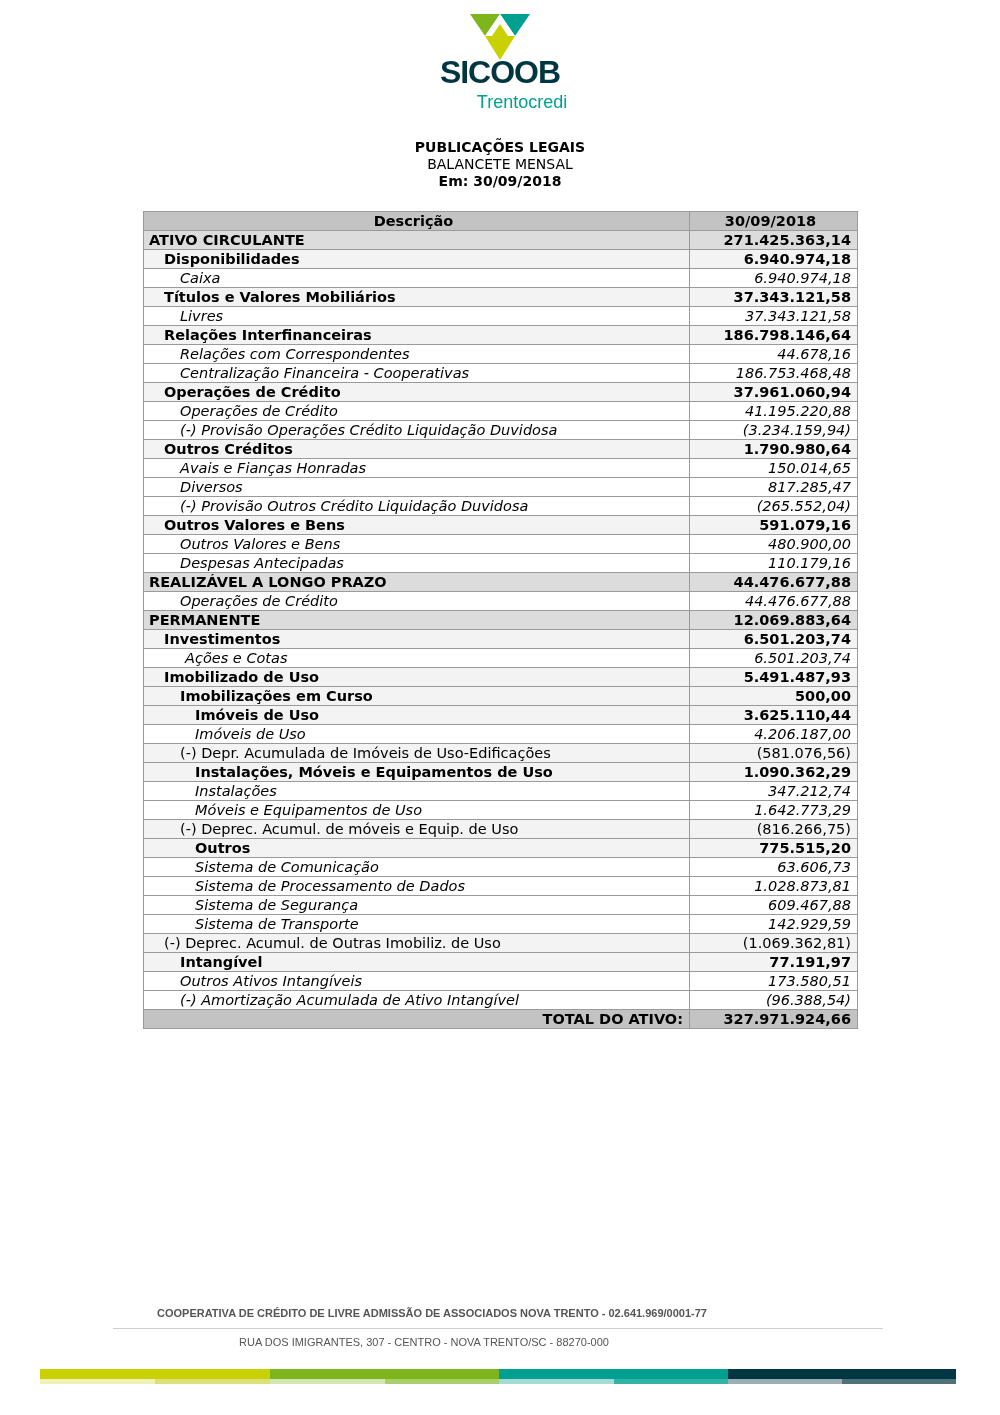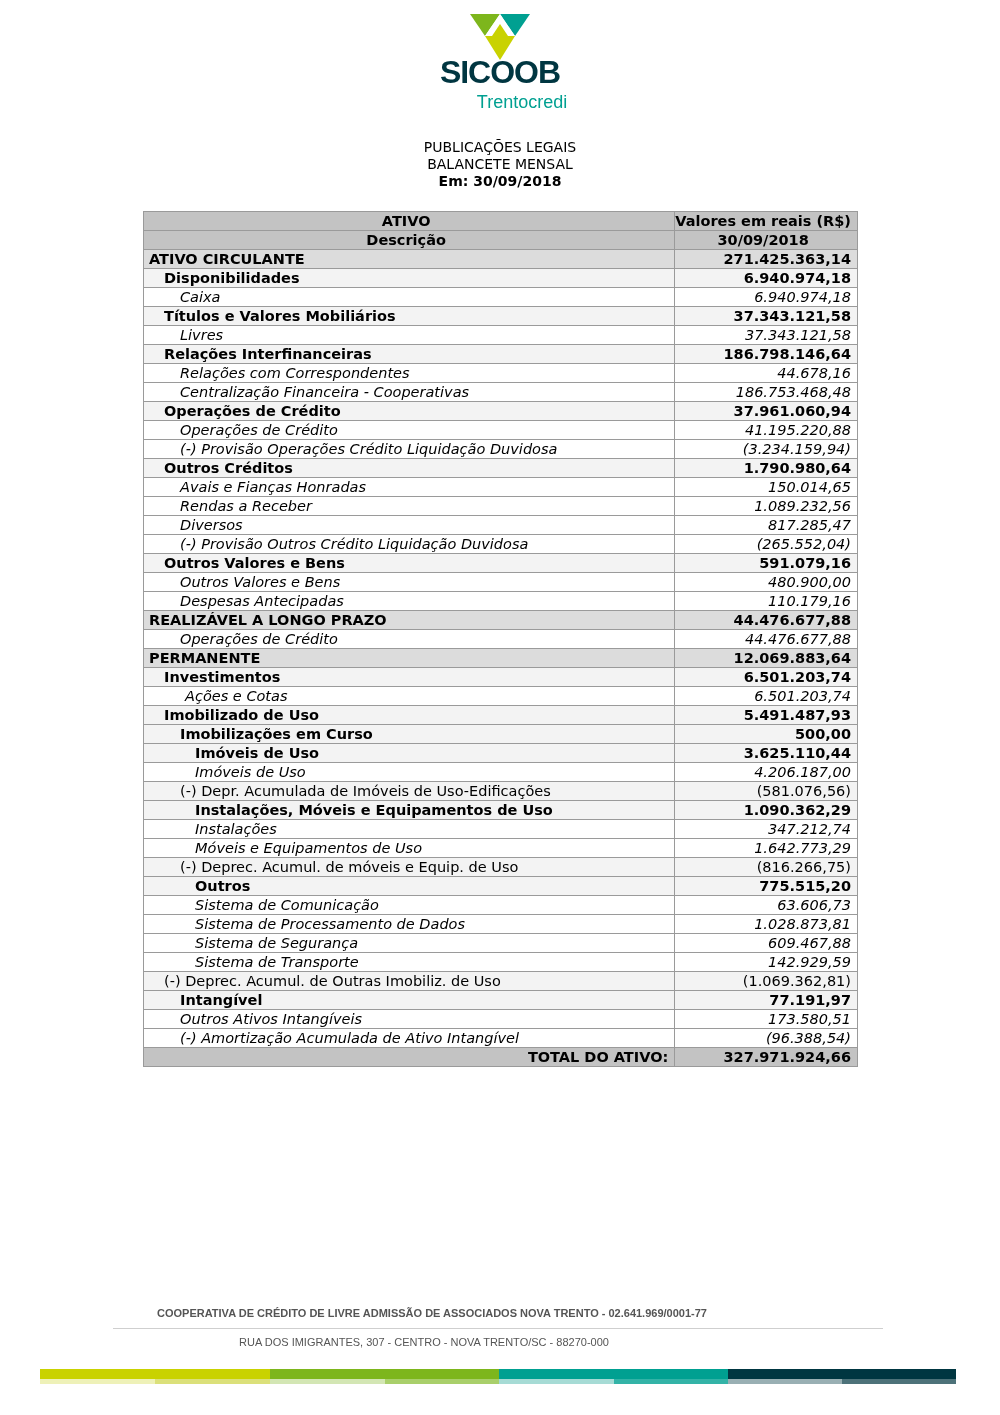--- a/index.html
+++ b/index.html
@@ -9,21 +9,21 @@
   .logo { position: absolute; left: 400px; top: 14px; width: 200px; height: 100px; }
   .logo-mark { position: absolute; left: 70px; top: 0; }
   .logo-word { position: absolute; left: 0; width: 200px; top: 40px; text-align: center;
                font-family: Liberation Sans, sans-serif; font-weight: bold; font-size: 32px;
                color: #003641; letter-spacing: -1px; }
   .logo-sub { position: absolute; left: 0; width: 200px; top: 78px; text-align: center;
               font-family: Liberation Sans, sans-serif; font-size: 18px; color: #00a091;
               padding-left: 44px; box-sizing: border-box; }
 
   .titles { position: absolute; left: 0; top: 139px; width: 1000px; text-align: center; line-height: 17px; font-size: 14px; }
-  .titles .t1 { font-weight: normal; }
+  .titles .t1 { font-weight: bold; }
   .titles .t2 { font-weight: normal; }
   .titles .t3 { font-weight: bold; }
 
   table.bal { position: absolute; left: 143px; top: 211px; width: 715px;
               border-collapse: collapse; font-size: 14.5px; }
   table.bal td { border: 1px solid #9a9a9a; height: 18px; padding: 0 6px 0 0; line-height: 18px; white-space: nowrap; }
   table.bal td.desc { width: 488px; }
   table.bal td.val { text-align: right; }
   tr.hdr td { background: #c3c3c3; font-weight: bold; text-align: center; }
   tr.hdr td.val { text-align: right; }
@@ -66,24 +66,20 @@
 </div>
 
 <div class="titles">
   <div class="t1">PUBLICAÇÕES LEGAIS</div>
   <div class="t2">BALANCETE MENSAL</div>
   <div class="t3">Em: 30/09/2018</div>
 </div>
 
 <table class="bal">
   <tbody>
-      <tr class="hdr">
-    <td class="desc">ATIVO</td>
-    <td class="val">Valores em reais (R$)</td>
-  </tr>
   <tr class="hdr hdr2">
     <td class="desc">Descrição</td>
     <td class="val">30/09/2018</td>
   </tr>
 
   <tr class="section">
         <td class="desc l0">ATIVO CIRCULANTE</td>
         <td class="val">271.425.363,14</td>
       </tr>
   <tr class="group">
@@ -126,24 +122,20 @@
         <td class="desc l2">(-) Provisão Operações Crédito Liquidação Duvidosa</td>
         <td class="val">(3.234.159,94)</td>
       </tr>
   <tr class="group">
         <td class="desc l1">Outros Créditos</td>
         <td class="val">1.790.980,64</td>
       </tr>
   <tr class="leaf">
         <td class="desc l2">Avais e Fianças Honradas</td>
         <td class="val">150.014,65</td>
-      </tr>
-  <tr class="leaf">
-        <td class="desc l2">Rendas a Receber</td>
-        <td class="val">1.089.232,56</td>
       </tr>
   <tr class="leaf">
         <td class="desc l2">Diversos</td>
         <td class="val">817.285,47</td>
       </tr>
   <tr class="leaf">
         <td class="desc l2">(-) Provisão Outros Crédito Liquidação Duvidosa</td>
         <td class="val">(265.552,04)</td>
       </tr>
   <tr class="group">

